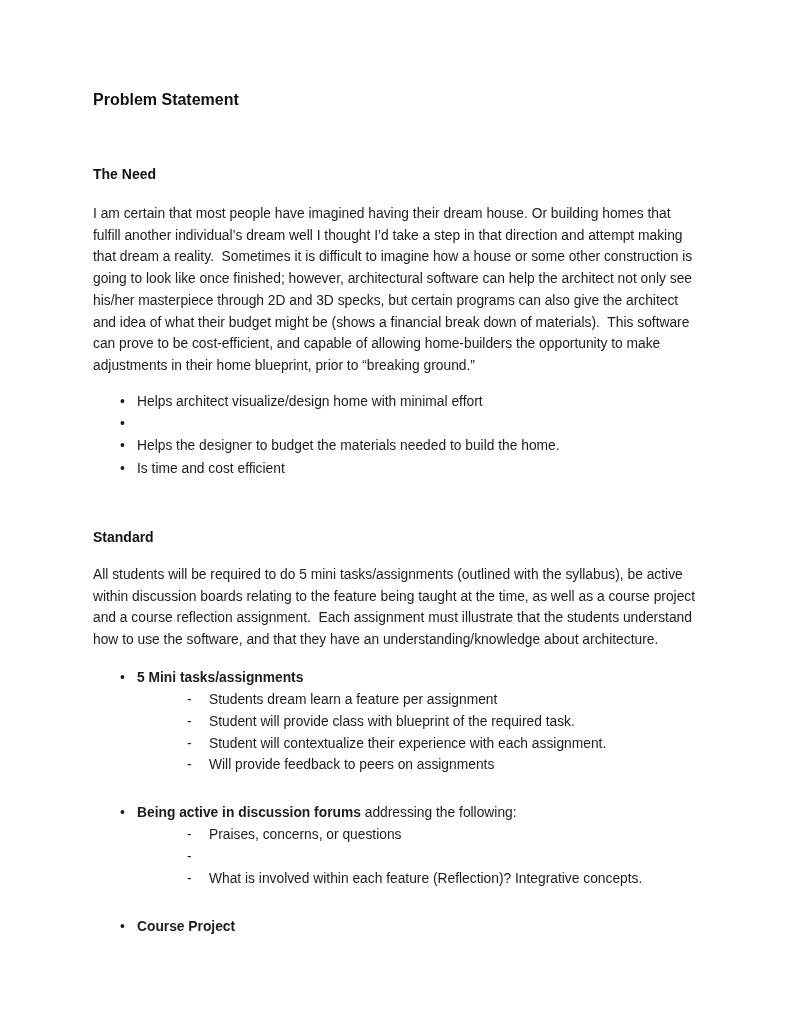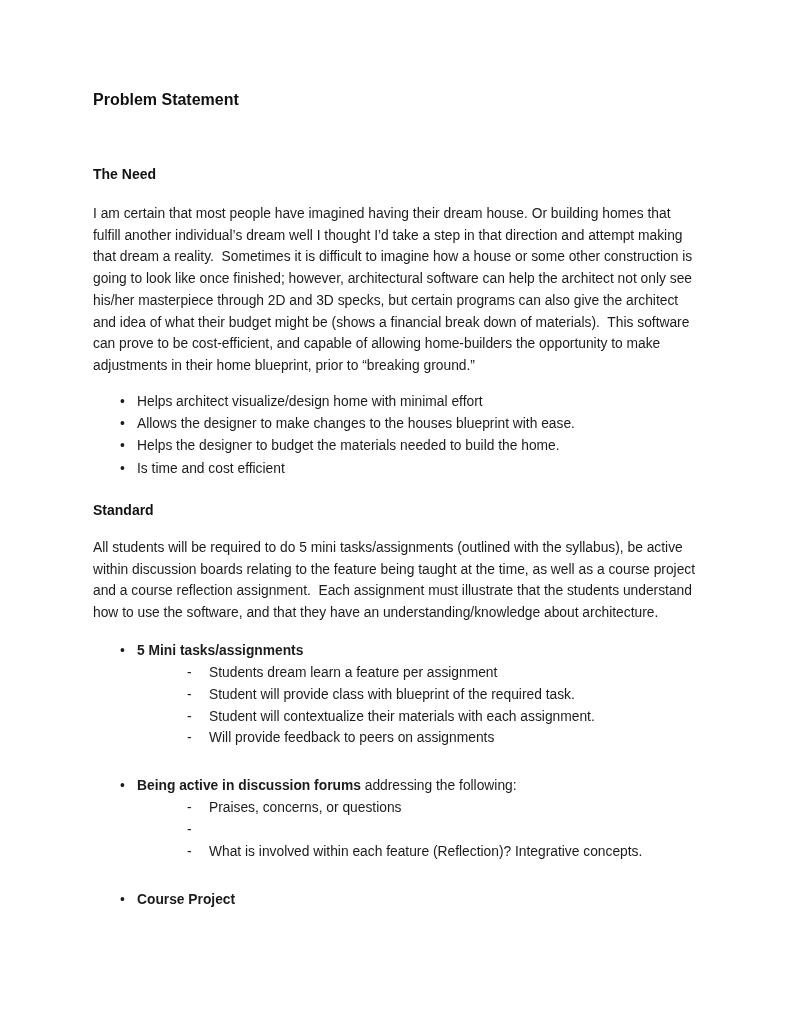--- a/index.html
+++ b/index.html
@@ -65,21 +65,21 @@
     display: flex;
     font-size: 13.8px;
     line-height: 21.8px;
     padding-left: 94px;
   }
   .sub-item > .marker {
     flex: none;
     width: 22px;
   }
   .standard-heading {
-    margin-top: 21px;
+    margin-top: 48px;
     margin-bottom: 18px;
   }
   .group {
     margin-top: 16px;
   }
   .group + .group {
     margin-top: 26px;
   }
   .group-label .bold-part {
     font-weight: bold;
@@ -100,21 +100,20 @@
 
   <p class="para">I am certain that most people have imagined having their dream house. Or building homes that fulfill another individual’s dream well I thought I’d take a step in that direction and attempt making that dream a reality.  Sometimes it is difficult to imagine how a house or some other construction is going to look like once finished; however, architectural software can help the architect not only see his/her masterpiece through 2D and 3D specks, but certain programs can also give the architect and idea of what their budget might be (shows a financial break down of materials).  This software can prove to be cost-efficient, and capable of allowing home-builders the opportunity to make adjustments in their home blueprint, prior to “breaking ground.”</p>
 
   <ul class="bullet-list">
     <li class="bullet-item">
       <span class="marker">•</span>
       <span class="li-text">Helps architect visualize/design home with minimal effort</span>
     </li>
     <li class="bullet-item">
       <span class="marker">•</span>
-      <span class="li-text">Allows the designer to make changes to the houses blueprint with ease.</span>
     </li>
     <li class="bullet-item">
       <span class="marker">•</span>
       <span class="li-text">Helps the designer to budget the materials needed to build the home.</span>
     </li>
     <li class="bullet-item">
       <span class="marker">•</span>
       <span class="li-text">Is time and cost efficient</span>
     </li>
   </ul>
@@ -134,21 +133,21 @@
       <li class="sub-item">
         <span class="marker">-</span>
         <span class="li-text">Students dream learn a feature per assignment</span>
       </li>
       <li class="sub-item">
         <span class="marker">-</span>
         <span class="li-text">Student will provide class with blueprint of the required task.</span>
       </li>
       <li class="sub-item">
         <span class="marker">-</span>
-        <span class="li-text">Student will contextualize their materials with each assignment.</span>
+        <span class="li-text">Student will contextualize their experience with each assignment.</span>
       </li>
       <li class="sub-item">
         <span class="marker">-</span>
         <span class="li-text">Will provide feedback to peers on assignments</span>
       </li>
     </ul>
   </div>
 
   <div class="group">
     <div class="bullet-item group-label">

